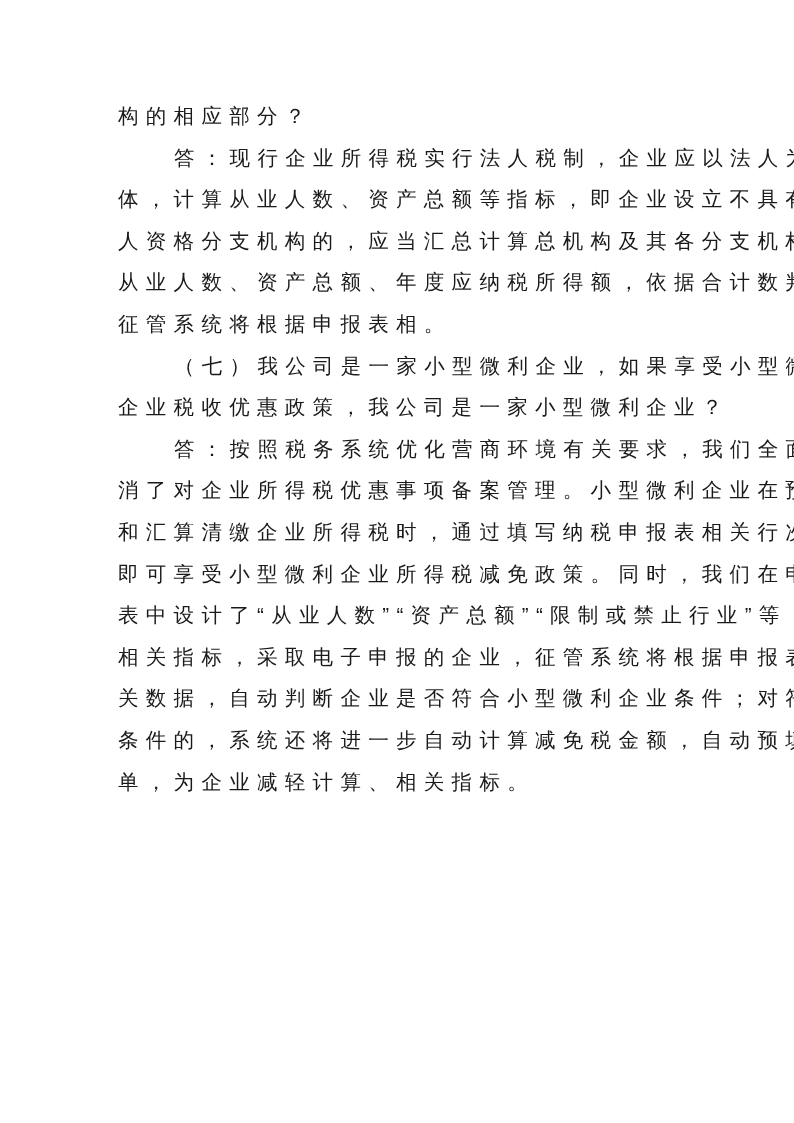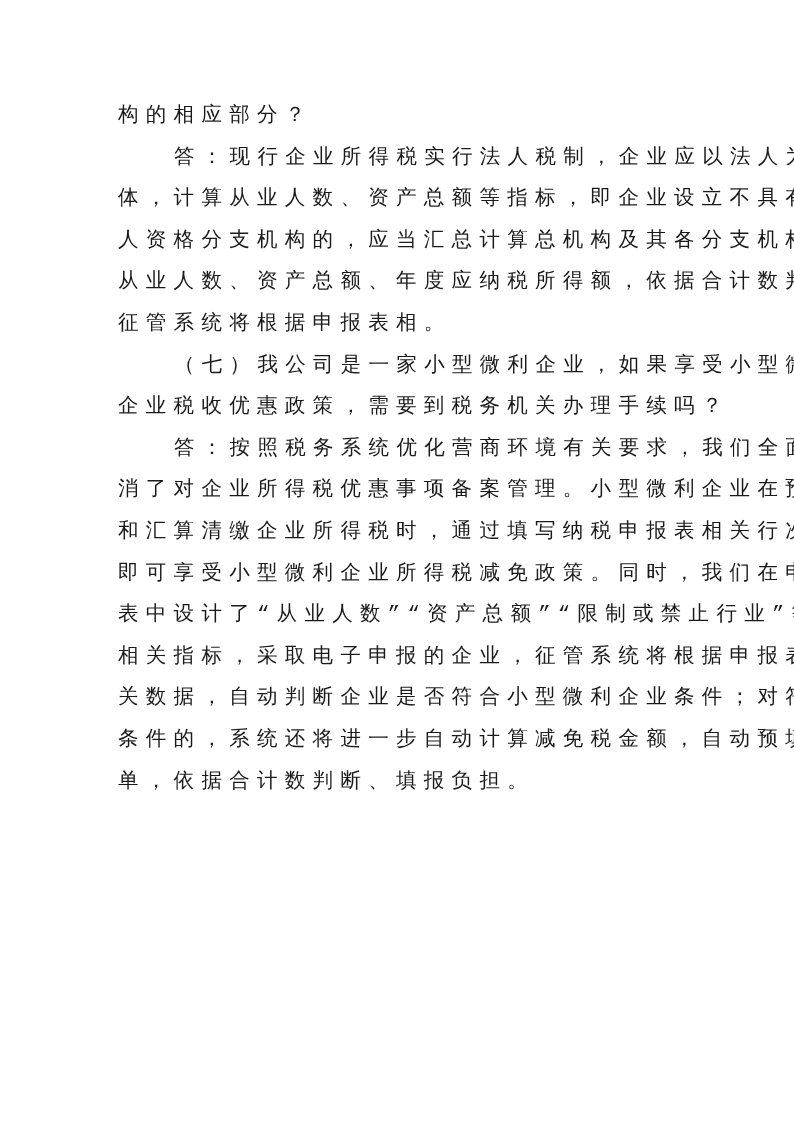--- a/index.html
+++ b/index.html
@@ -12,21 +12,21 @@
       height: 1123px;
       position: relative;
       overflow: hidden;
     }
     .page {
       position: absolute;
       left: 118px;
       top: 95px;
       width: 560px;
       color: #1a1a1a;
-      font-family: Liberation Mono, monospace;
+      font-family: Liberation Sans, sans-serif;
       font-size: 20.5px;
       line-height: 41.6px;
     }
     .line {
       display: block;
       white-space: nowrap;
       letter-spacing: 7.3px;
       height: 41.6px;
     }
     .indent {
@@ -42,26 +42,26 @@
   </div>
   <div>
     <span class="line indent">答：现行企业所得税实行法人税制，企业应以法人为主</span>
     <span class="line">体，计算从业人数、资产总额等指标，即企业设立不具有法</span>
     <span class="line">人资格分支机构的，应当汇总计算总机构及其各分支机构的</span>
     <span class="line">从业人数、资产总额、年度应纳税所得额，依据合计数判断</span>
     <span class="line">征管系统将根据申报表相。</span>
   </div>
   <div>
     <span class="line indent">（七）我公司是一家小型微利企业，如果享受小型微利</span>
-    <span class="line">企业税收优惠政策，需要到税务机关办理手续吗？</span>
+    <span class="line">企业税收优惠政策，我公司是一家小型微利企业？</span>
   </div>
   <div>
     <span class="line indent">答：按照税务系统优化营商环境有关要求，我们全面取</span>
     <span class="line">消了对企业所得税优惠事项备案管理。小型微利企业在预缴</span>
     <span class="line">和汇算清缴企业所得税时，通过填写纳税申报表相关行次，</span>
     <span class="line">即可享受小型微利企业所得税减免政策。同时，我们在申报</span>
     <span class="line">表中设计了“从业人数”“资产总额”“限制或禁止行业”等</span>
     <span class="line">相关指标，采取电子申报的企业，征管系统将根据申报表相</span>
     <span class="line">关数据，自动判断企业是否符合小型微利企业条件；对符合</span>
     <span class="line">条件的，系统还将进一步自动计算减免税金额，自动预填表</span>
-    <span class="line">单，依据合计数判断、填报负担。</span>
+    <span class="line">单，为企业减轻计算、相关指标。</span>
   </div>
 </div>
 
 </body></html>

